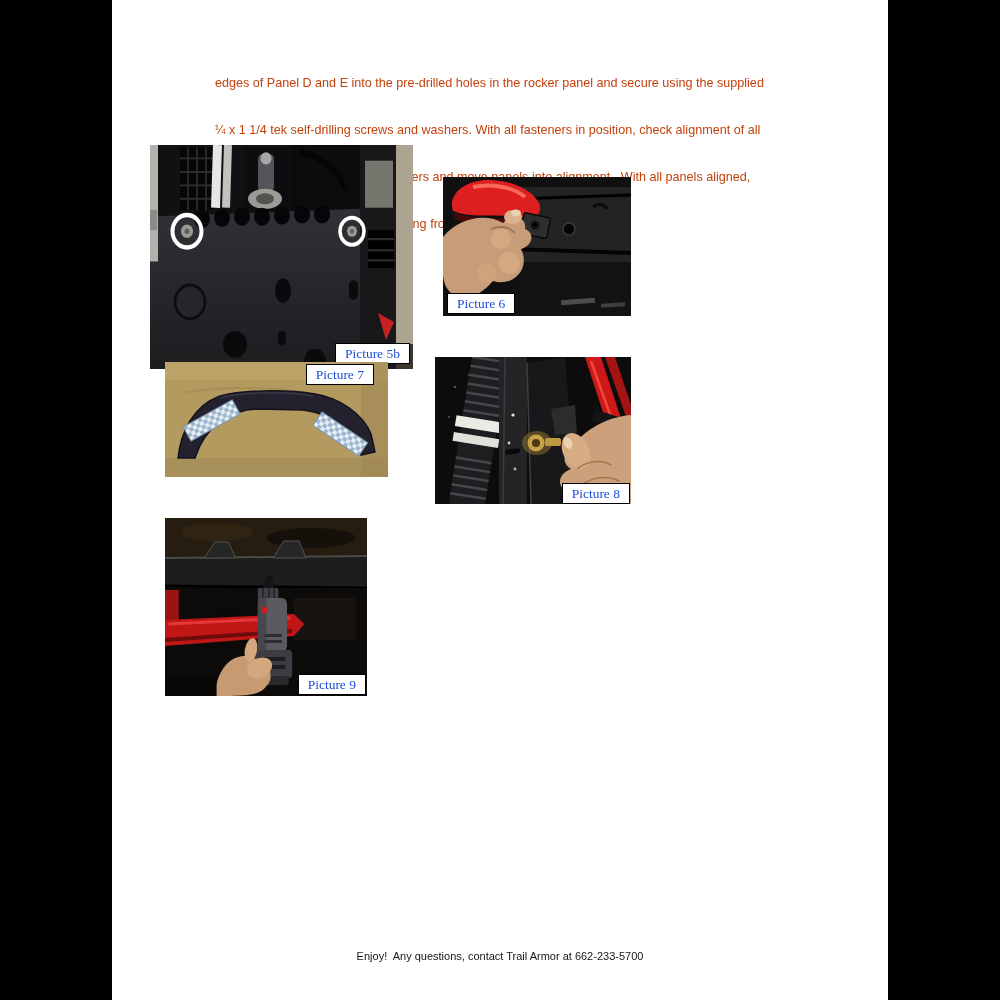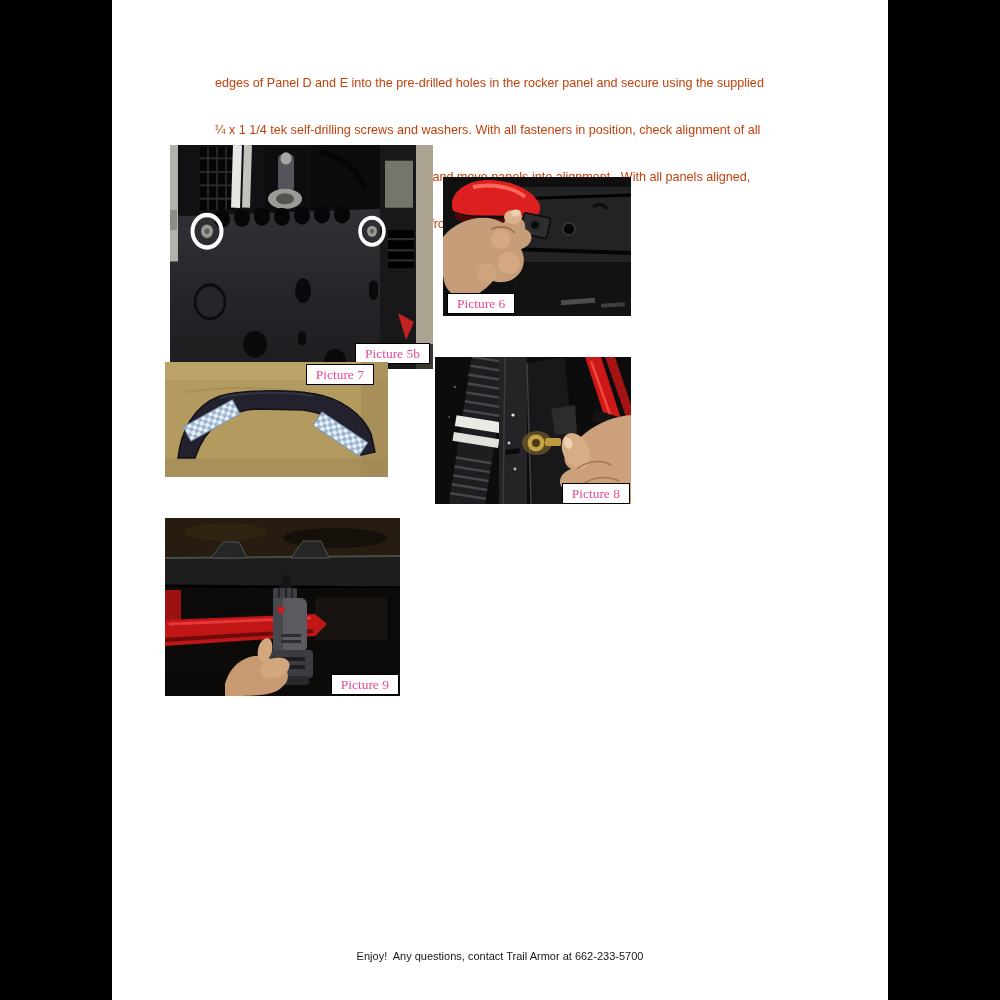--- a/index.html
+++ b/index.html
@@ -19,29 +19,29 @@
     position:absolute;left:103px;top:45px;width:622px;
     font-size:12.6px;line-height:15.6px;color:#c2410c;
     white-space:pre-wrap;
   }
   .photo{position:absolute;overflow:hidden;}
   .photo svg{display:block;width:100%;height:100%;filter:blur(.35px);}
   .plabel{
     position:absolute;
     background:#fff;border:1.5px solid #000;
     font-family:"Liberation Serif",serif;
-    font-size:13.5px;line-height:15px;color:#ec4899;
+    font-size:13.5px;line-height:15px;color:#1d4ed8;
     padding:2px 9px;white-space:nowrap;
   }
   
-  .photo-5b{left:58px;top:145px;width:263px;height:224px;text-align:right;}
+  .photo-5b{left:38px;top:145px;width:263px;height:224px;text-align:right;}
   .photo-6 {left:331px;top:177px;width:188px;height:139px;}
   .photo-7 {left:53px;top:362px;width:223px;height:115px;text-align:right;}
   .photo-8 {left:323px;top:357px;width:196px;height:147px;text-align:right;}
-  .photo-9 {left:53px;top:518px;width:235px;height:178px;text-align:right;}
+  .photo-9 {left:53px;top:518px;width:202px;height:178px;text-align:right;}
   .plabel-5b{right:3px;bottom:5px;}
   .plabel-6 {left:4px;bottom:2px;}
   .plabel-7 {right:14px;top:2px;}
   .plabel-8 {right:1px;bottom:0px;}
   .plabel-9 {right:1px;bottom:1px;}
   
   .footer-row{position:absolute;left:0;top:933px;width:776px;height:18px;
     font-family:"Liberation Serif",serif;font-size:15px;color:#111;}
   .footer-rev{position:absolute;left:47px;}
   .footer-date{position:absolute;left:292px;}

